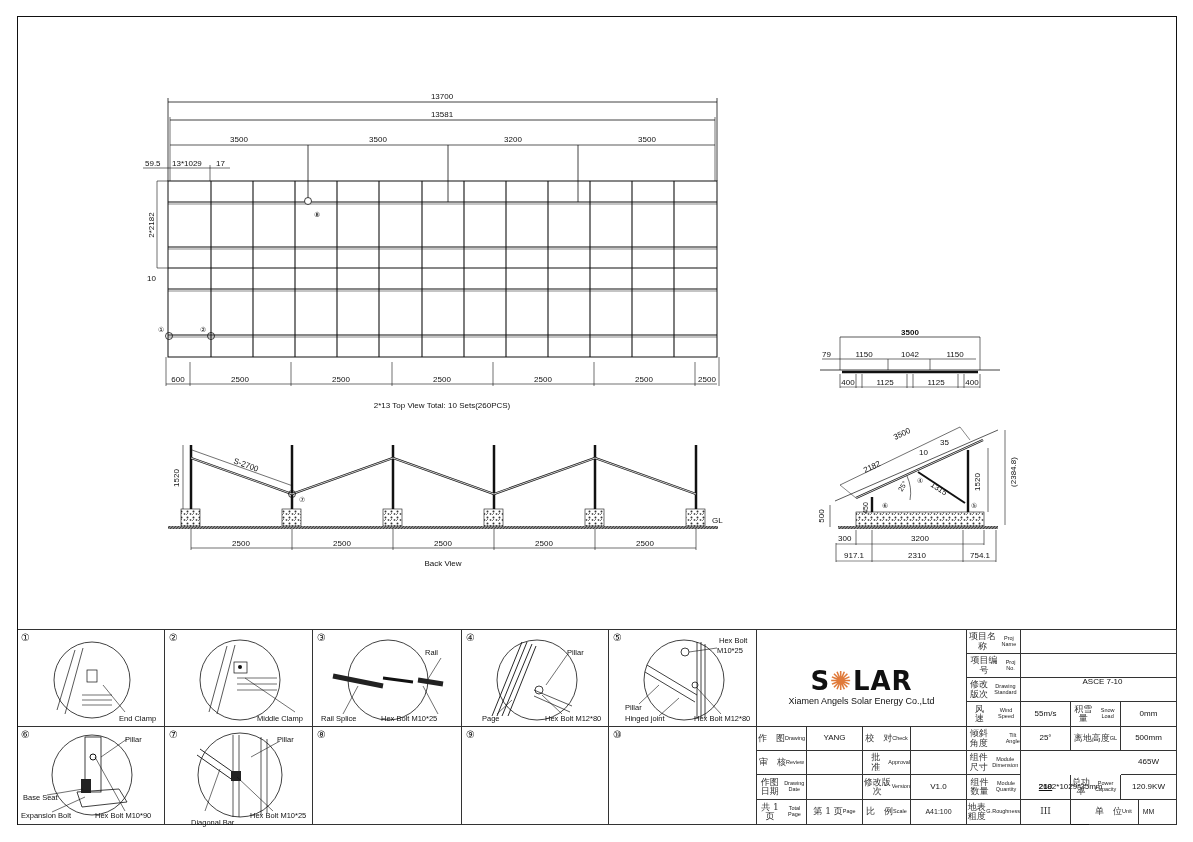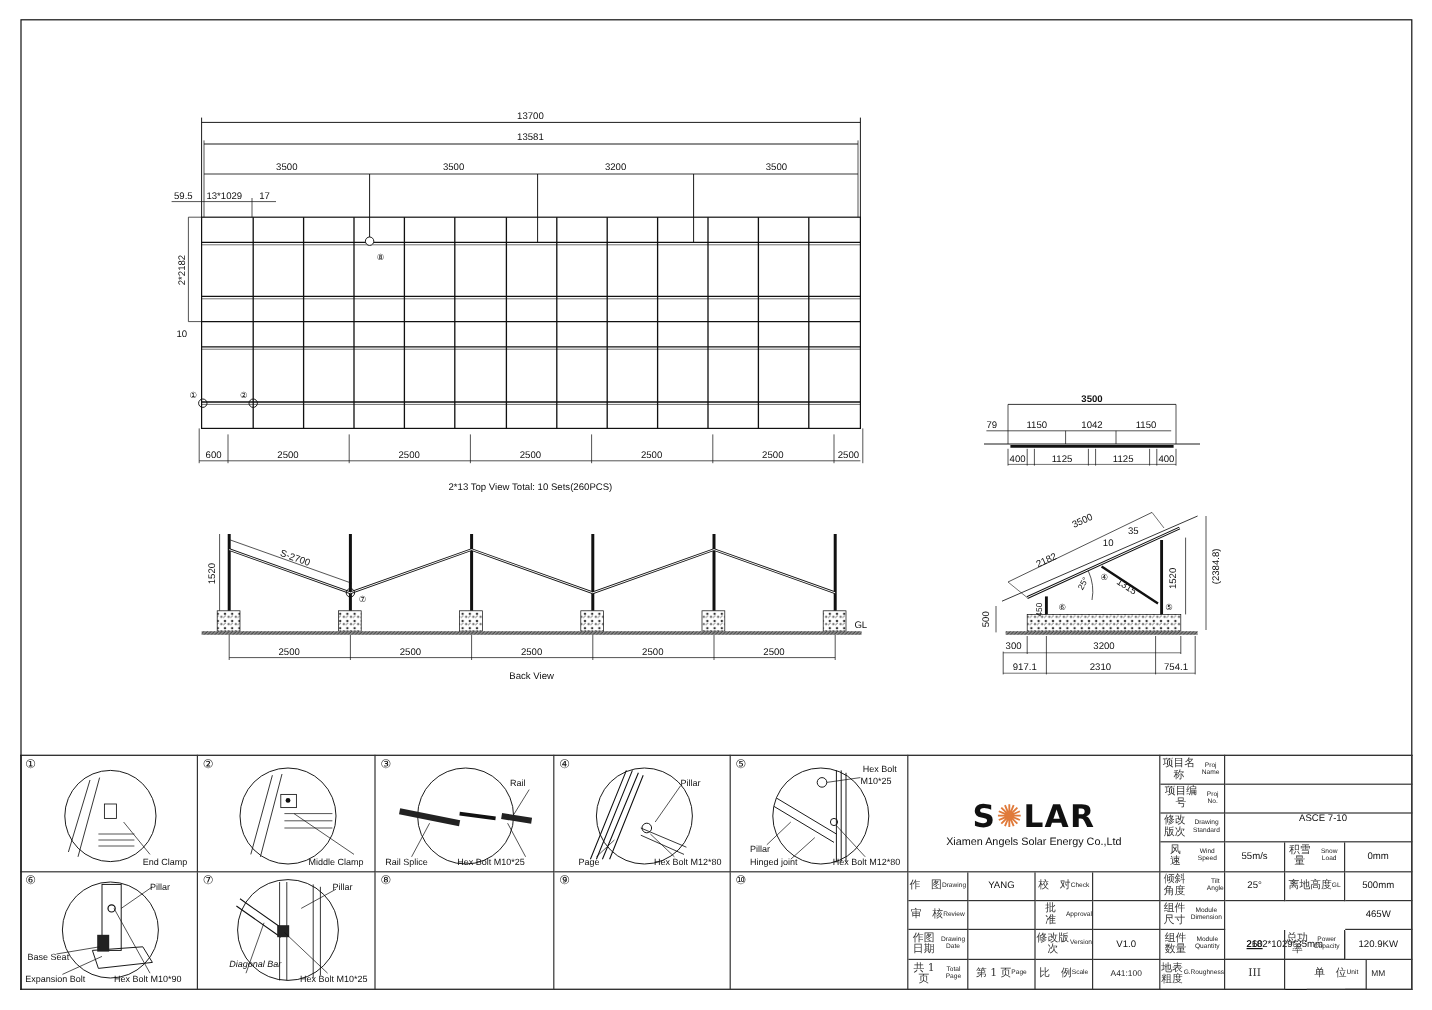--- a/index.html
+++ b/index.html
@@ -395,21 +395,21 @@
   <svg width="148" height="98">
       <circle cx="75" cy="48" r="42" fill="none" stroke="#111" stroke-width="0.8"></circle>
       <path d="M68 8 L68 90 M74 8 L74 90 M96 10 L96 88 M102 12 L102 86" stroke="#111" stroke-width="0.7"></path>
       <path d="M35 22 L72 48 M32 28 L69 54" stroke="#111" stroke-width="0.9"></path>
       <rect x="66" y="44" width="10" height="10" fill="#222"></rect>
       <line x1="86" y1="30" x2="115" y2="14" stroke="#111" stroke-width="0.6"></line>
       <line x1="55" y1="42" x2="40" y2="84" stroke="#111" stroke-width="0.6"></line>
       <line x1="72" y1="50" x2="108" y2="84" stroke="#111" stroke-width="0.6"></line>
     </svg>
   <span class="lbl" style="left:112px;top:8px;">Pillar</span>
-  <span class="lbl" style="left:26px;top:72px;font-style:italic;">Diagonal Bar</span>
+  <span class="lbl" style="left:26px;top:91px;">Diagonal Bar</span>
   <span class="lbl" style="left:85px;top:84px;">Hex Bolt M10*25</span>
 </div>
 <div class="cell" style="left:313px;top:727px;width:149px;height:98px;">
   <span class="num">⑧</span>
 </div>
 <div class="cell" style="left:462px;top:727px;width:147px;height:98px;">
   <span class="num">⑨</span>
 </div>
 <div class="cell" style="left:609px;top:727px;width:148px;height:98px;">
   <span class="num">⑩</span>

